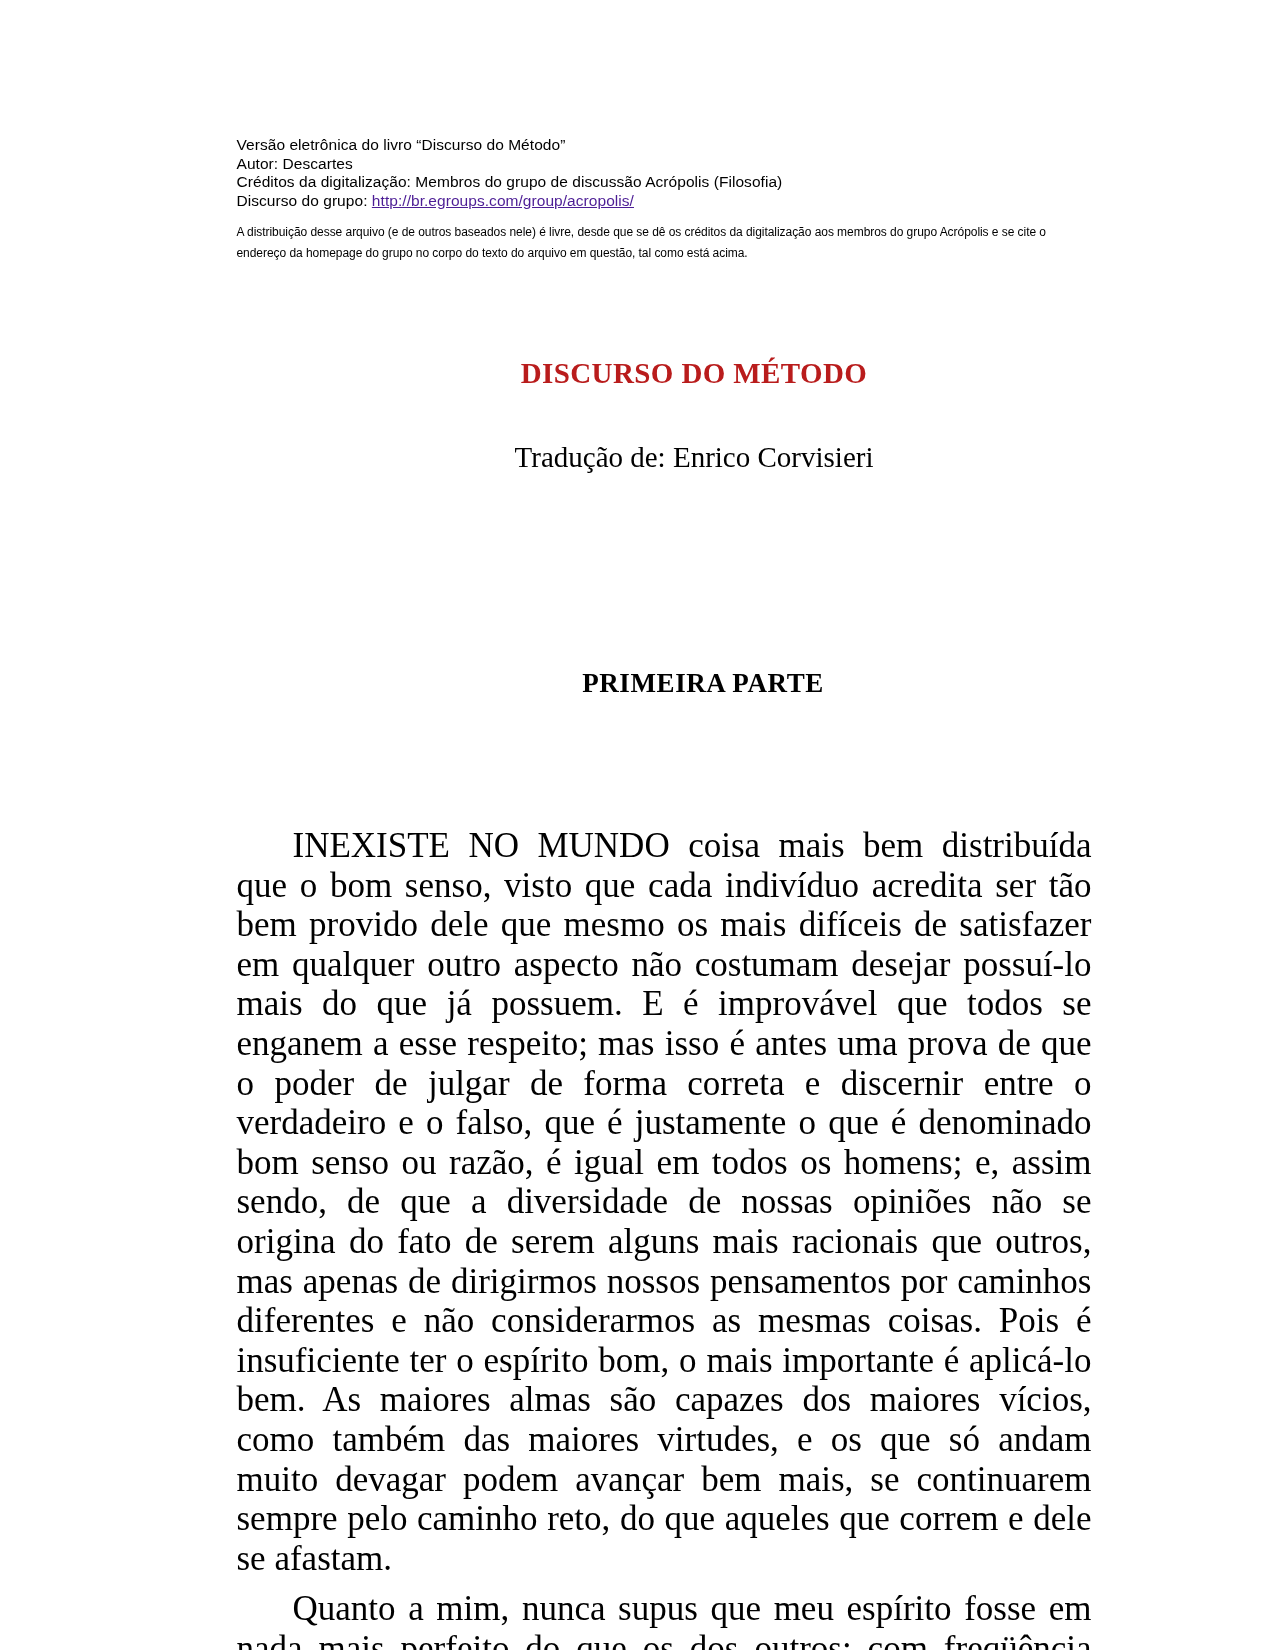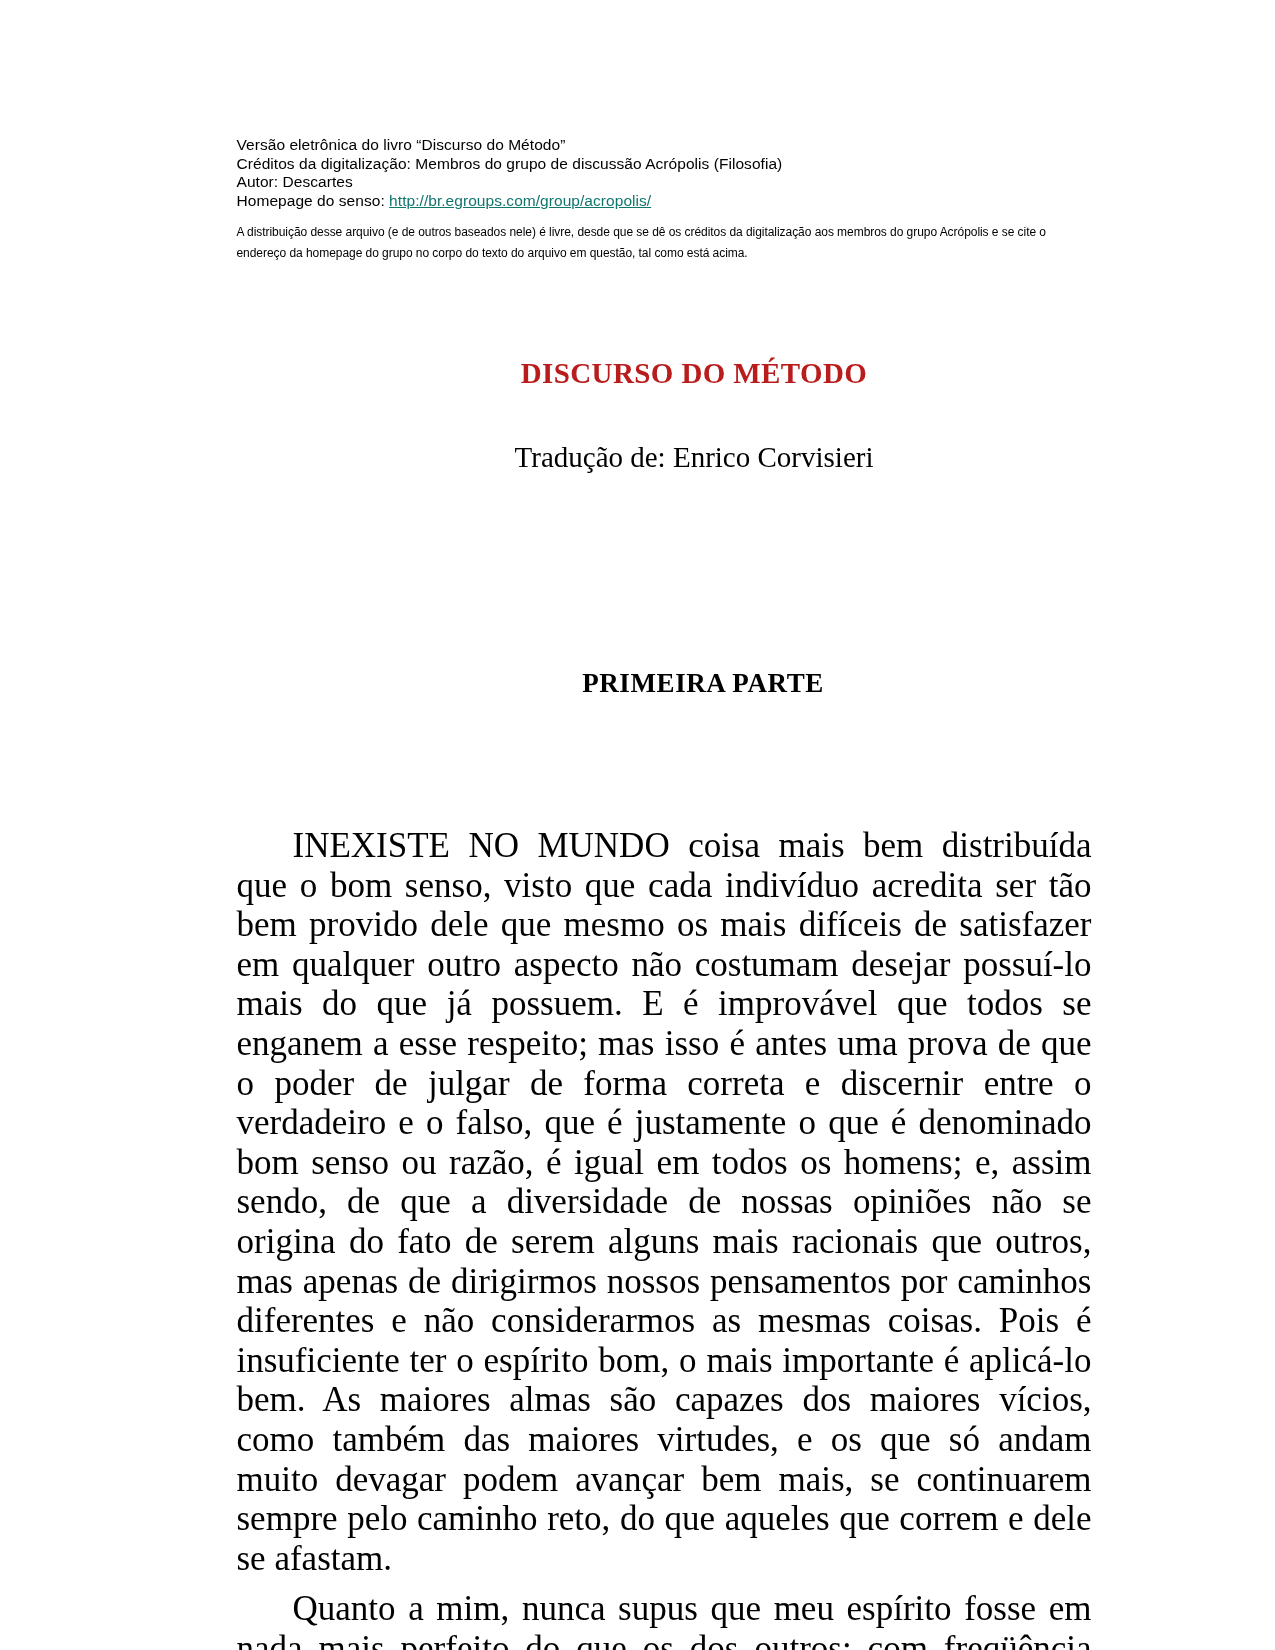--- a/index.html
+++ b/index.html
@@ -30,21 +30,21 @@
     line-height: 18.6px;
     color: #000000;
     letter-spacing: 0.05px;
   }
 
   .credits-line {
     white-space: nowrap;
   }
 
   .credits-link {
-    color: #0f766e;
+    color: #4c1d95;
     cursor: pointer;
   }
 
   .distribution {
     position: absolute;
     left: 180px;
     top: 222px;
     width: 852px;
     font-family: "Liberation Sans", sans-serif;
     font-size: 12px;
@@ -121,23 +121,23 @@
     font-variant: normal;
   }
 </style>
 </head>
 <body>
 
 <div class="page">
 
   <div class="credits">
     <div class="credits-line">Versão eletrônica do livro “Discurso do Método”</div>
+    <div class="credits-line">Autor: Descartes</div>
     <div class="credits-line">Créditos da digitalização: Membros do grupo de discussão Acrópolis (Filosofia)</div>
-    <div class="credits-line">Autor: Descartes</div>
-    <div class="credits-line"><span>Homepage do senso: </span><a class="credits-link" href="#">http://br.egroups.com/group/acropolis/</a></div>
+    <div class="credits-line"><span>Discurso do grupo: </span><a class="credits-link" href="#">http://br.egroups.com/group/acropolis/</a></div>
   </div>
 
   <div class="distribution">A distribuição desse arquivo (e de outros baseados nele) é livre, desde que se dê os créditos da digitalização aos membros do grupo Acrópolis e se cite o endereço da homepage do grupo no corpo do texto do arquivo em questão, tal como está acima.</div>
 
   <div class="doc-title">DISCURSO DO MÉTODO</div>
 
   <div class="translator">Tradução de: Enrico Corvisieri</div>
 
   <div class="part-heading">PRIMEIRA PARTE</div>
 

